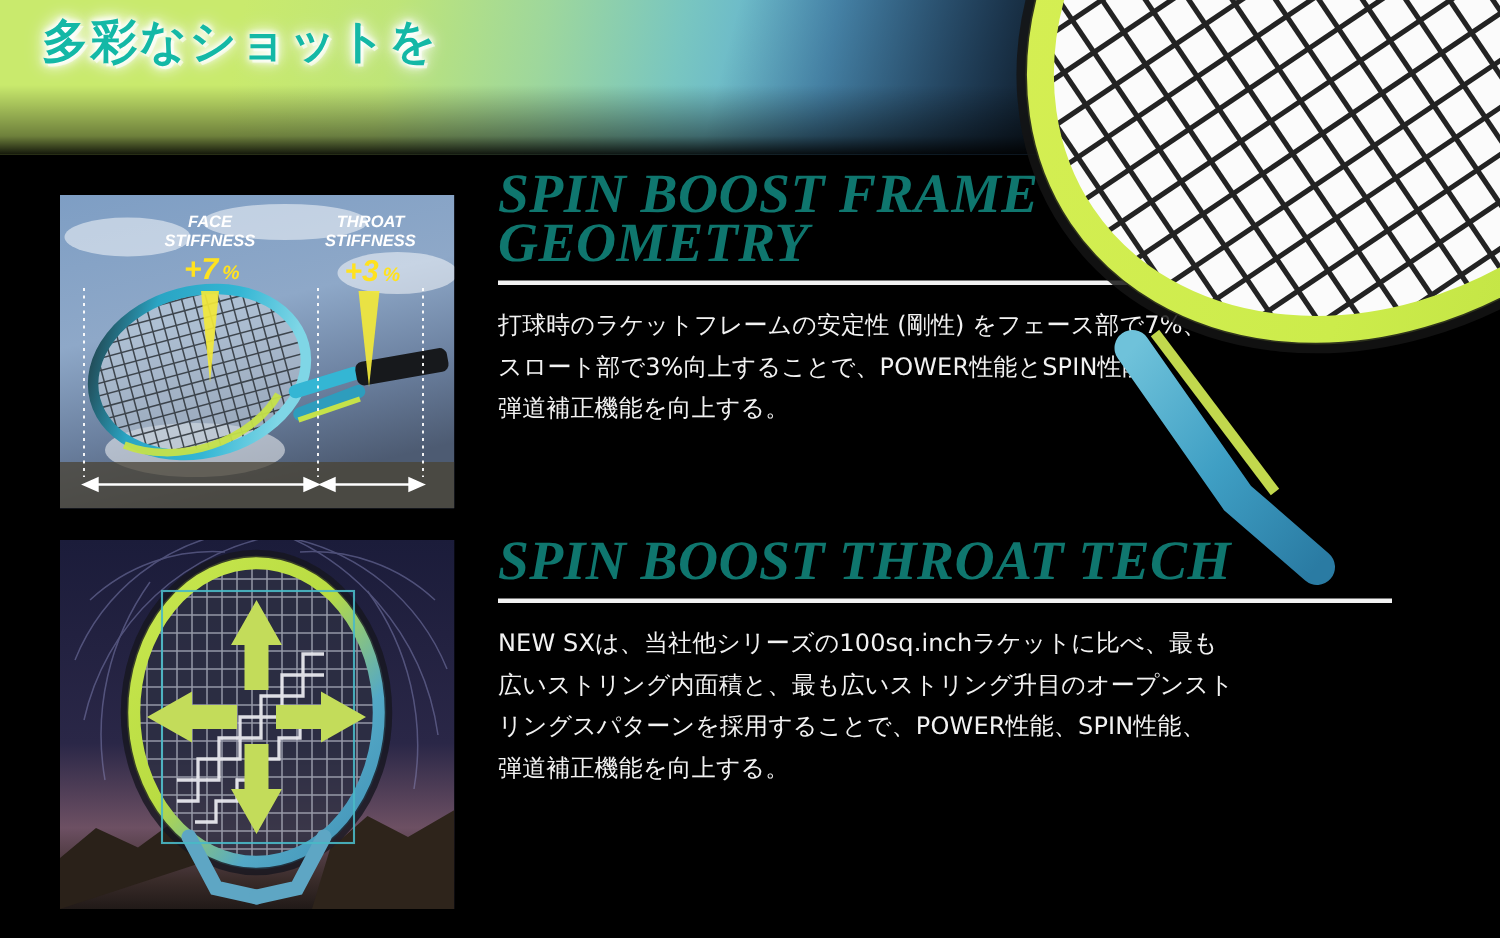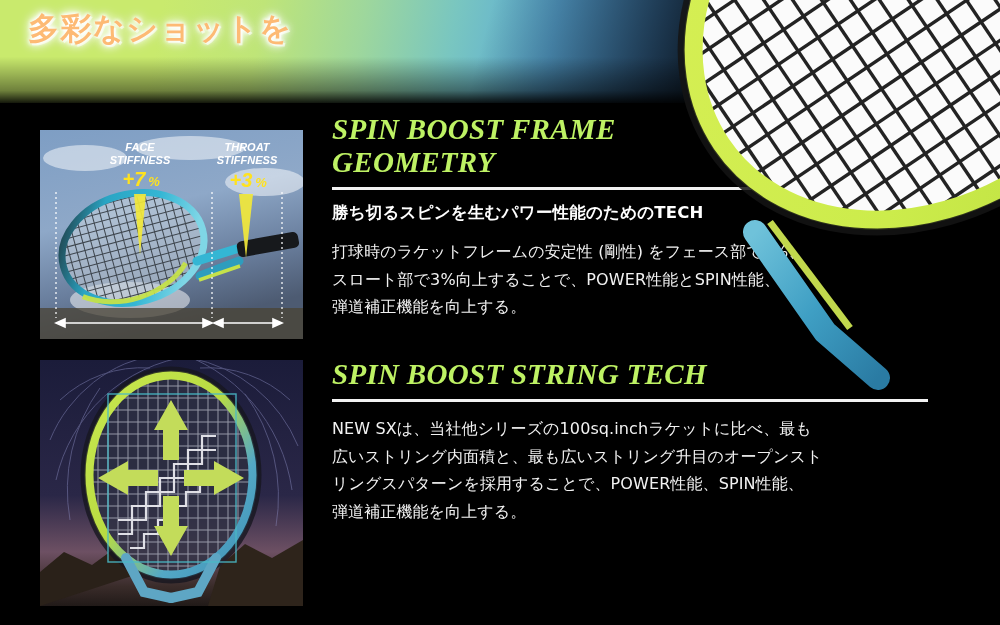--- a/index.html
+++ b/index.html
@@ -41,21 +41,21 @@
     position:absolute; left:0; top:0; width:1000px; height:103px;
     background:linear-gradient(180deg, rgba(0,0,0,0) 55%, rgba(0,0,0,0.45) 88%, rgba(0,0,0,0.9) 100%);
   }
   .banner-title {
     position:absolute; left:28px; top:9px; z-index:6;
     font-family:"DejaVu Sans","Liberation Sans", sans-serif;
     font-weight:bold;
     font-size:31px;
     line-height:39px;
     letter-spacing:1.5px;
-    color:#fdba74;
+    color:#14b8a6;
     text-shadow:
       0 0 4px #ffffff, 0 0 4px #ffffff, 0 0 8px #ffffff,
       0 0 11px #ffffff, 0 0 14px rgba(255,255,255,0.85),
       2px 2px 0 rgba(255,255,255,0.6);
     white-space:pre-line;
   }
   .banner-title .l2 { display:block; }
 
   
   .racket-art {
@@ -75,22 +75,22 @@
 
   .panel-1 { left:40px; top:27px; width:263px; height:209px; }
   .panel-2 { left:40px; top:257px; width:263px; height:246px; }
 
   
   .col { position:absolute; left:332px; width:600px; }
 
   .sec-title {
     font-family:"Liberation Serif","DejaVu Serif", serif;
     font-style:italic; font-weight:bold;
-    color:#bef264;
-    font-size:29px; line-height:33px;
+    color:#0f766e;
+    font-size:37px; line-height:33px;
     letter-spacing:0.3px;
     text-shadow:0 1px 3px rgba(0,0,0,0.9);
   }
   .rule {
     height:3px; background:#f2f2f2; margin-top:8px; margin-bottom:11px;
     box-shadow:0 0 4px rgba(0,0,0,0.8);
   }
   .sec-sub {
     font-family:"DejaVu Sans","Liberation Sans", sans-serif;
     font-weight:bold; color:#ffffff;
@@ -386,28 +386,27 @@
         <polygon points="131,196 148,166 139,166 139,136 123,136 123,166 114,166" fill="#c3dc5a"></polygon>
         <polygon points="58,118 88,101 88,110 118,110 118,126 88,126 88,135" fill="#c3dc5a"></polygon>
         <polygon points="204,118 174,101 174,110 144,110 144,126 174,126 174,135" fill="#c3dc5a"></polygon>
       </svg>
     </div>
 
     <div class="col sec-1">
       <div class="sec-title" style="white-space:pre-line;">SPIN BOOST FRAME
 GEOMETRY</div>
       <div class="rule"></div>
-      <div class="sec-sub">勝ち切るスピンを生むパワー性能のためのTECH</div>
       <div class="sec-body">打球時のラケットフレームの安定性 (剛性) をフェース部で7%、
 スロート部で3%向上することで、POWER性能とSPIN性能、
 弾道補正機能を向上する。</div>
     </div>
 
     <div class="col sec-2">
-      <div class="sec-title" style="white-space:pre-line;">SPIN BOOST STRING TECH</div>
+      <div class="sec-title" style="white-space:pre-line;">SPIN BOOST THROAT TECH</div>
       <div class="rule"></div>
       <div class="sec-body">NEW SXは、当社他シリーズの100sq.inchラケットに比べ、最も
 広いストリング内面積と、最も広いストリング升目のオープンスト
 リングスパターンを採用することで、POWER性能、SPIN性能、
 弾道補正機能を向上する。</div>
     </div>
 
   </div>
 </div>
 

